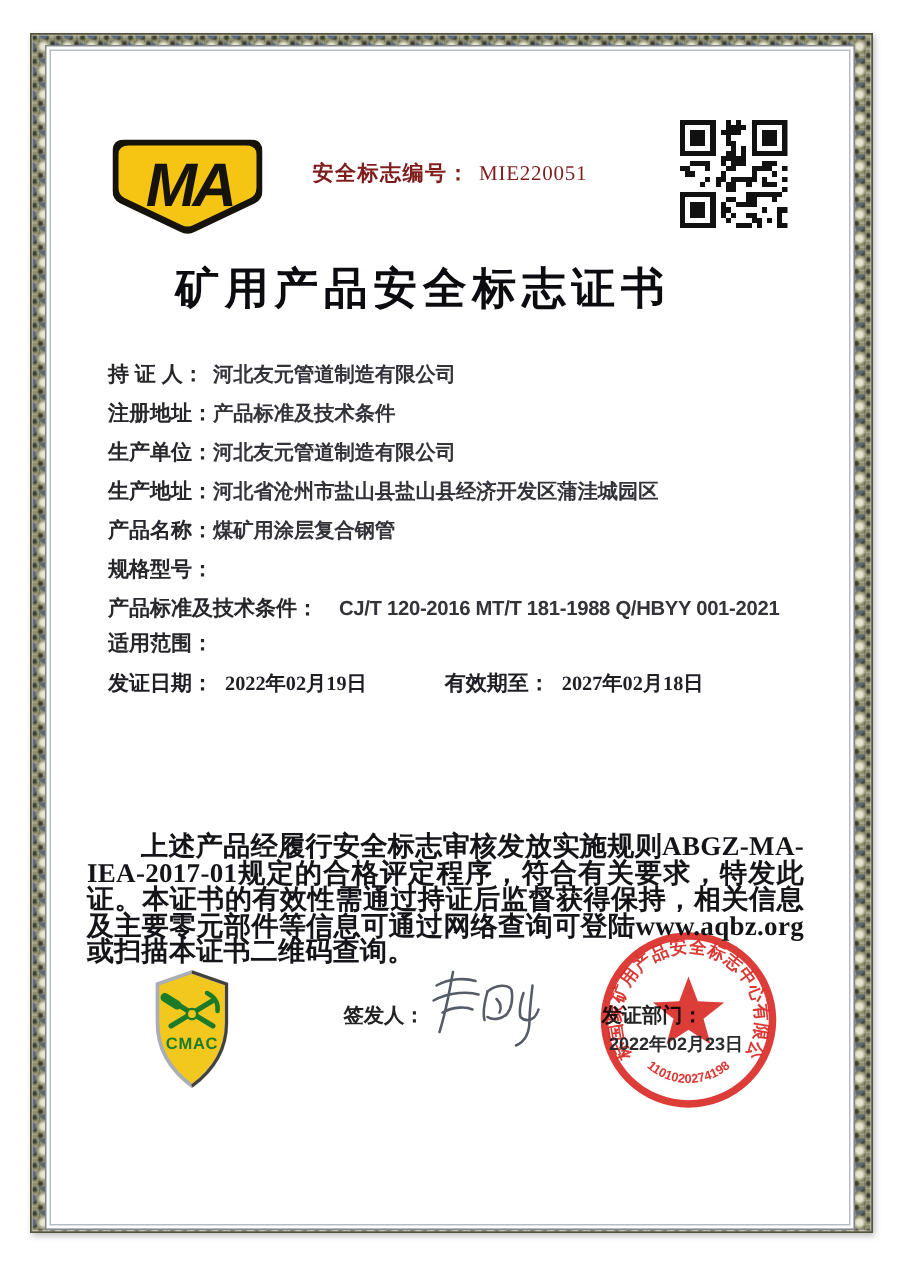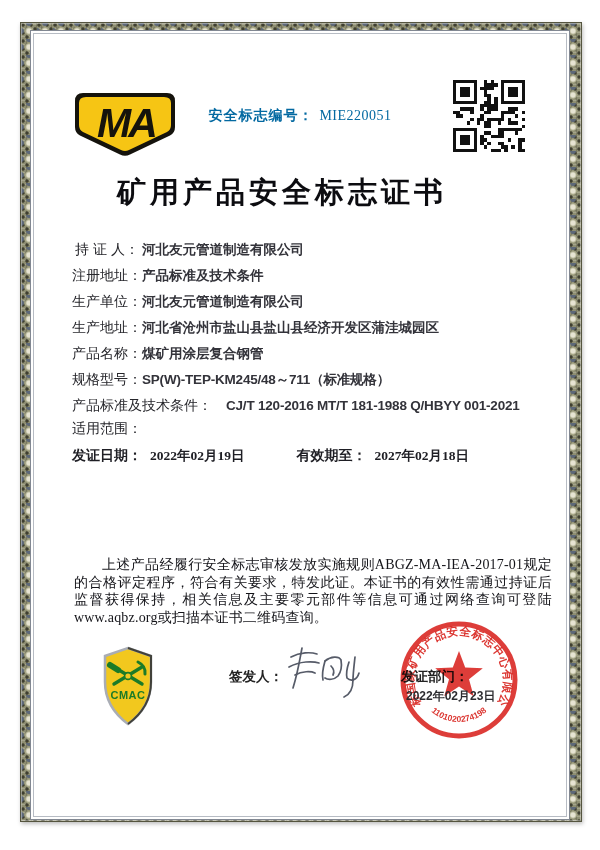--- a/index.html
+++ b/index.html
@@ -25,47 +25,47 @@
     border:1px solid #55553f;
     box-shadow: inset 0 0 0 1px rgba(255,255,255,.35), 1px 2px 4px rgba(0,0,0,.25);
   }
   .paper{
     position:absolute;inset:30px;background:#fff;
     border:1px solid #828892;
     box-shadow: inset 0 0 0 2px #ffffff, inset 0 0 0 3px #b7bcc4;
   }
   
   .ma-logo{position:absolute;left:75px;top:93px;width:100px;height:64px;}
-  .serial-line{position:absolute;left:0;top:107px;width:600px;text-align:center;font-size:14px;color:#0369a1;}
+  .serial-line{position:absolute;left:0;top:107px;width:600px;text-align:center;font-size:14px;color:#7f1d1d;}
   .serial-line .lab{font-weight:bold;letter-spacing:1px;}
   .serial-line .val{font-family:"Liberation Serif", serif;letter-spacing:.5px;margin-left:6px;}
   .qr{position:absolute;left:453px;top:80px;width:72px;height:72px;}
   .cert-title{
     position:absolute;left:0;top:173px;width:564px;text-align:center;
     font-size:29px;font-weight:bold;color:#0c0c10;letter-spacing:4px;
   }
   
   .fields{position:absolute;left:72px;top:241px;width:470px;color:#1e1e24;}
   .field-row{display:flex;align-items:baseline;height:26px;}
-  .field-row .lab{font-weight:normal;font-size:14px;min-width:70px;color:#26262b;white-space:nowrap;text-align:center;}
+  .field-row .lab{font-weight:bold;font-size:14px;min-width:70px;color:#26262b;white-space:nowrap;}
   .field-row .val{font-family:"Liberation Serif", serif;font-weight:600;font-size:13.5px;color:#33333a;white-space:nowrap;}
   .field-row.tight{height:23px;}
   .field-row.widelabel .lab{min-width:0;margin-right:14px;}
   .val.codeish{font-family:"Liberation Sans", sans-serif;font-weight:bold;letter-spacing:-.2px;font-size:13.5px;}
   .dates-row{display:flex;align-items:baseline;height:30px;margin-top:4px;}
   .dates-row .lab{font-weight:bold;font-size:14px;white-space:nowrap;}
   .dates-row .val{font-family:"Liberation Serif", serif;font-weight:bold;font-size:13.5px;margin-left:8px;white-space:nowrap;}
   .dates-row .group2{margin-left:52px;display:flex;align-items:flex-end;}
   .remark-row{height:26px;margin-top:4px;}
   .remark-row .lab{font-weight:bold;font-size:14px;}
   
   .statement{
-    position:absolute;left:74px;top:556px;width:478px;
-    font-family:"Liberation Serif", serif;font-weight:normal;
-    font-size:14px;line-height:17.6px;color:#141419;
+    position:absolute;left:58px;top:556px;width:478px;
+    font-family:"Liberation Serif", serif;font-weight:bold;
+    font-size:18px;line-height:17.6px;color:#141419;
     text-align:justify;text-indent:2em;letter-spacing:.2px;
   }
   
   .cmac{position:absolute;left:100px;top:646px;width:56px;height:82px;}
   .signer-label{position:absolute;left:229px;top:668px;font-size:13.5px;font-weight:bold;color:#222;}
   .signature{position:absolute;left:280px;top:640px;width:95px;height:62px;}
   .dept-label{position:absolute;left:401px;top:668px;font-size:13.5px;font-weight:bold;color:#222;}
   .seal{position:absolute;left:393px;top:608px;width:132px;height:150px;mix-blend-mode:multiply;opacity:.95;}
 </style>
 </head>
@@ -222,21 +222,20 @@
   <div class="field-row">
     <span class="lab">生产地址：</span>
     <span class="val">河北省沧州市盐山县盐山县经济开发区蒲洼城园区</span>
   </div>
   <div class="field-row">
     <span class="lab">产品名称：</span>
     <span class="val">煤矿用涂层复合钢管</span>
   </div>
   <div class="field-row">
     <span class="lab">规格型号：</span>
-    <span class="val codeish">SP(W)-TEP-KM245/48～711（标准规格）</span>
   </div>
   <div class="field-row tight widelabel">
     <span class="lab">产品标准及技术条件：</span>
     <span class="val codeish">CJ/T 120-2016 MT/T 181-1988 Q/HBYY 001-2021</span>
   </div>
   <div class="field-row tight">
     <span class="lab">适用范围：</span>
   </div>
   <div class="dates-row">
     <span class="lab">发证日期：</span>

